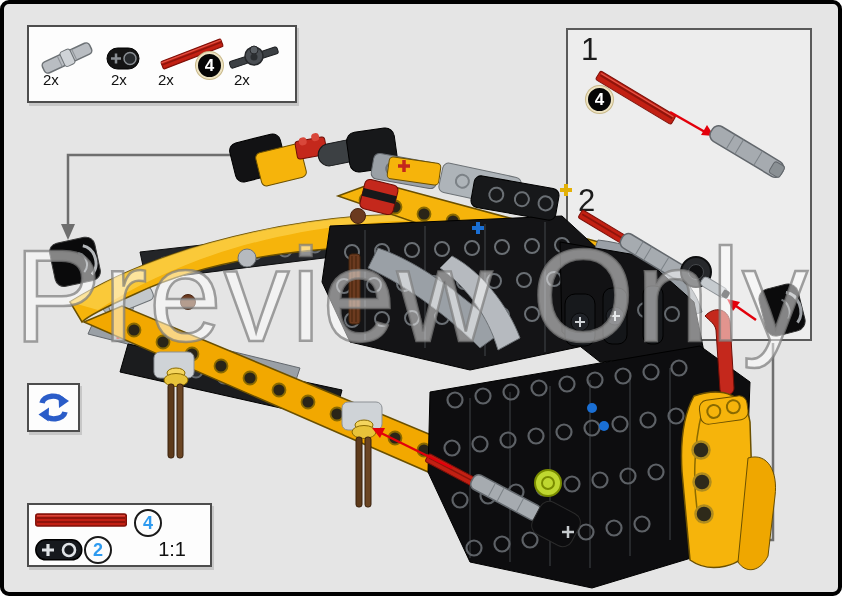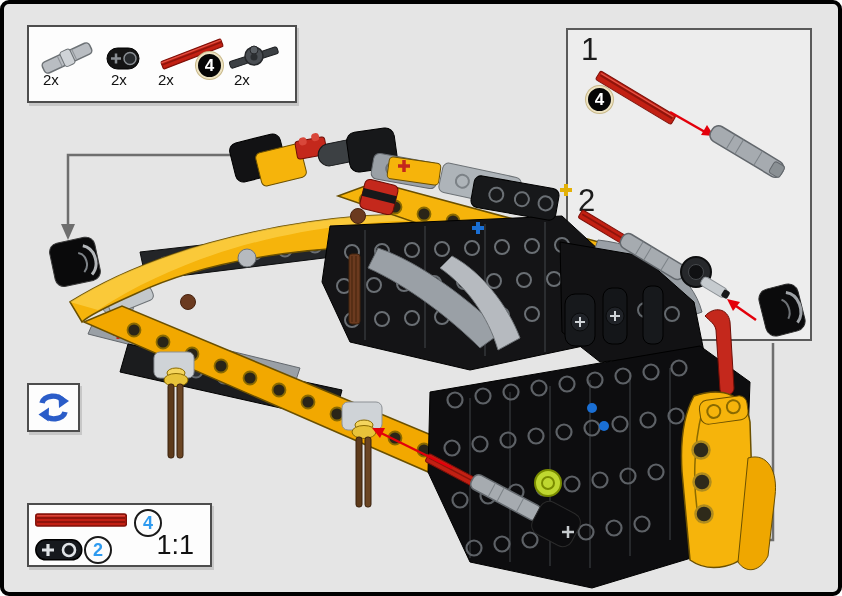--- a/index.html
+++ b/index.html
@@ -12,21 +12,21 @@
   .step-number{position:absolute;left:26px;top:102px;font-size:37px;color:#1c1c1c;z-index:10;}
   .substep-digit{position:absolute;font-size:31px;color:#1c1c1c;}
   .substep-qty{position:absolute;font-size:30px;font-weight:bold;color:#111;}
   .qty{position:absolute;font-size:15px;color:#111;}
   .badge-dark{position:absolute;width:27px;height:27px;border-radius:50%;background:#060606;
       border:2px solid #EDE3C2;box-shadow:0 0 0 1px #c9b98a;color:#fff;font-size:17px;font-weight:bold;
       display:flex;align-items:center;justify-content:center;z-index:30;box-sizing:border-box;}
   .badge-light{position:absolute;width:28px;height:28px;border-radius:50%;background:#fdfdfd;
       border:2.5px solid #1a1a1a;color:#2E9BF0;font-size:18px;font-weight:bold;
       display:flex;align-items:center;justify-content:center;box-sizing:border-box;}
-  .ratio{position:absolute;right:16px;bottom:4px;font-size:27px;color:#111;}
+  .ratio{position:absolute;right:24px;bottom:4px;font-size:20px;color:#111;}
   .watermark{position:absolute;left:10px;top:226px;font-size:131px;line-height:1;letter-spacing:2px;
       white-space:nowrap;color:rgba(255,255,255,0.50);-webkit-text-stroke:2.5px rgba(125,125,125,0.72);
       z-index:50;pointer-events:none;}
   .partart{position:absolute;}
 </style>
 </head>
 <body>
 
 <div class="page">
 
@@ -409,13 +409,14 @@
     <div class="badge-light" style="left:105px;top:4px;">4</div>
     <svg class="partart" style="left:6px;top:34px;" width="48" height="22" viewBox="0 0 48 22">
       <rect x="0.8" y="0.8" width="46" height="20" rx="10" fill="#16191d" stroke="#000" stroke-width="1.5"></rect>
       <path d="M13 5 v12 M7 11 h12" stroke="#dfe3e6" stroke-width="3.2" fill="none"></path>
       <circle cx="34" cy="11" r="6" fill="none" stroke="#dfe3e6" stroke-width="2.6"></circle>
     </svg>
     <div class="badge-light" style="left:55px;top:31px;">2</div>
     <span class="ratio">1:1</span>
   </div>
 
+  <div class="watermark">Preview Only</div>
 </div>
 
 </body></html>

